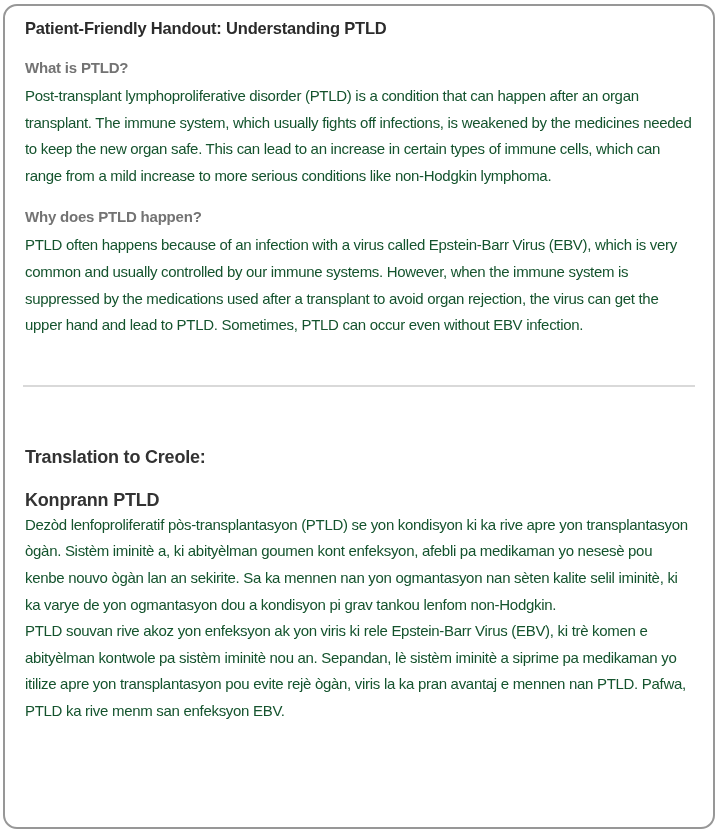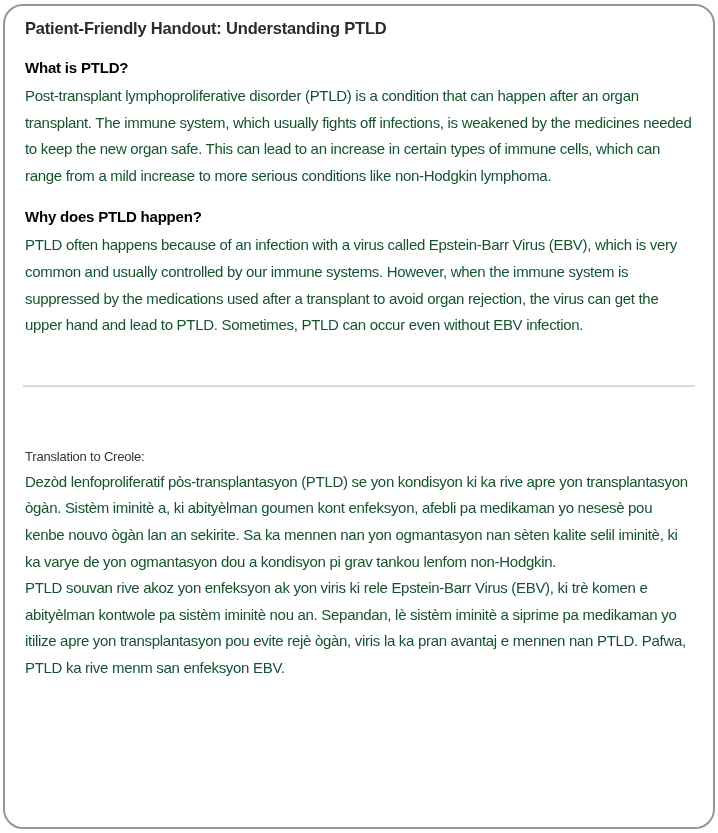--- a/index.html
+++ b/index.html
@@ -12,55 +12,55 @@
     overflow: hidden;
   }
   .card {
     position: absolute;
     left: 3px;
     top: 4px;
     width: 712px;
     height: 825px;
     box-sizing: border-box;
     border: 2px solid #979797;
-    border-radius: 20px;
+    border-radius: 14px;
     padding: 8px 18px 12px 18px;
     background: #ffffff;
   }
   .card-title {
     font-size: 16.5px;
     font-weight: 700;
     color: #2b2b2b;
     line-height: 24px;
     margin: 2px 0 0 2px;
     letter-spacing: -0.2px;
   }
   .section-heading {
     font-size: 15px;
     font-weight: 700;
-    color: #000000;
+    color: #737373;
     line-height: 24px;
     margin: 16px 0 3px 2px;
     letter-spacing: -0.2px;
   }
   .body-text {
     font-size: 15px;
     color: #14532d;
     line-height: 26.6px;
     letter-spacing: -0.3px;
     margin: 0 0 0 2px;
   }
   .divider {
     border: none;
     border-top: 2px solid #d9d9d9;
     margin: 46px 0 0 0;
   }
   .bold-line {
-    font-size: 13px;
-    font-weight: 400;
+    font-size: 18px;
+    font-weight: 700;
     color: #333333;
     line-height: 24px;
     margin: 19px 0 0 2px;
     letter-spacing: -0.2px;
   }
   .intro-line {
     margin-top: 58px;
   }
 </style>
 </head>
@@ -76,19 +76,20 @@
 
     <h2 class="section-heading">Why does PTLD happen?</h2>
     <p class="body-text">PTLD often happens because of an infection with a virus called Epstein-Barr Virus (EBV), which is very common and usually controlled by our immune systems. However, when the immune system is suppressed by the medications used after a transplant to avoid organ rejection, the virus can get the upper hand and lead to PTLD. Sometimes, PTLD can occur even without EBV infection.</p>
   </section>
 
   <hr class="divider">
 
   <section>
     <p class="bold-line intro-line">Translation to Creole:</p>
 
+    <p class="bold-line">Konprann PTLD</p>
 
     <p class="body-text">Dezòd lenfoproliferatif pòs-transplantasyon (PTLD) se yon kondisyon ki ka rive apre yon transplantasyon ògàn. Sistèm iminitè a, ki abityèlman goumen kont enfeksyon, afebli pa medikaman yo nesesè pou kenbe nouvo ògàn lan an sekirite. Sa ka mennen nan yon ogmantasyon nan sèten kalite selil iminitè, ki ka varye de yon ogmantasyon dou a kondisyon pi grav tankou lenfom non-Hodgkin.</p>
 
     <p class="body-text">PTLD souvan rive akoz yon enfeksyon ak yon viris ki rele Epstein-Barr Virus (EBV), ki trè komen e abityèlman kontwole pa sistèm iminitè nou an. Sepandan, lè sistèm iminitè a siprime pa medikaman yo itilize apre yon transplantasyon pou evite rejè ògàn, viris la ka pran avantaj e mennen nan PTLD. Pafwa, PTLD ka rive menm san enfeksyon EBV.</p>
   </section>
 
 </div>
 
 </body></html>

